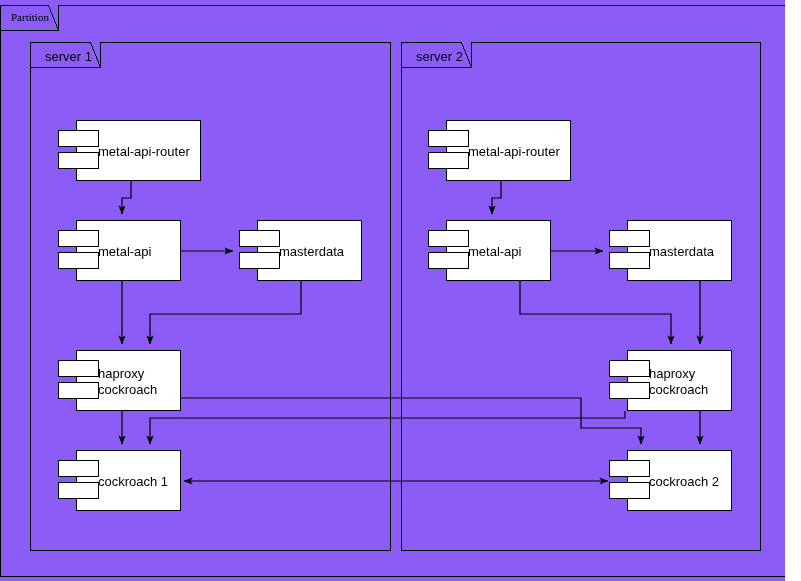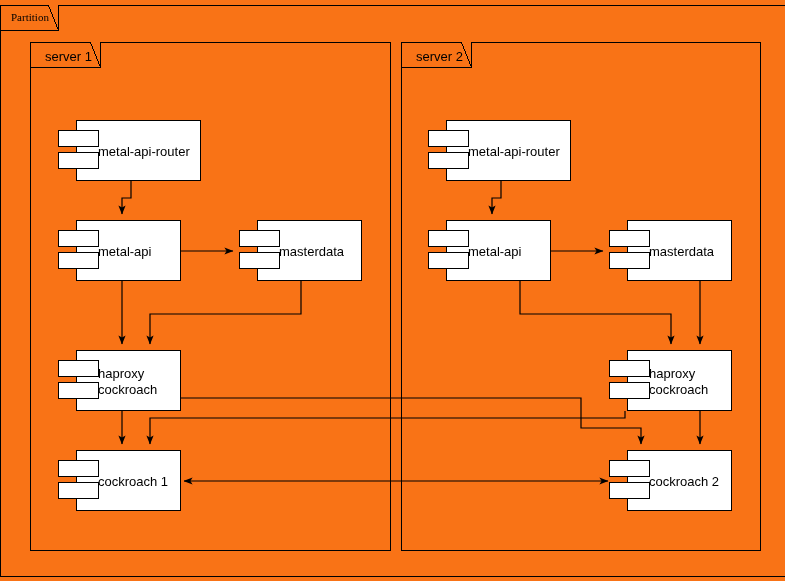--- a/index.html
+++ b/index.html
@@ -7,21 +7,21 @@
     padding: 0;
     background: #ffffff;
   }
   body {
     font-family: "Liberation Sans", sans-serif;
   }
   #diagram-root {
     position: relative;
     width: 785px;
     height: 581px;
-    background: #f97316;
+    background: #8b5cf6;
     overflow: hidden;
   }
   svg.diagram {
     display: block;
     width: 801px;
     height: 581px;
   }
   .frame-line {
     fill: none;
     stroke: #000000;

